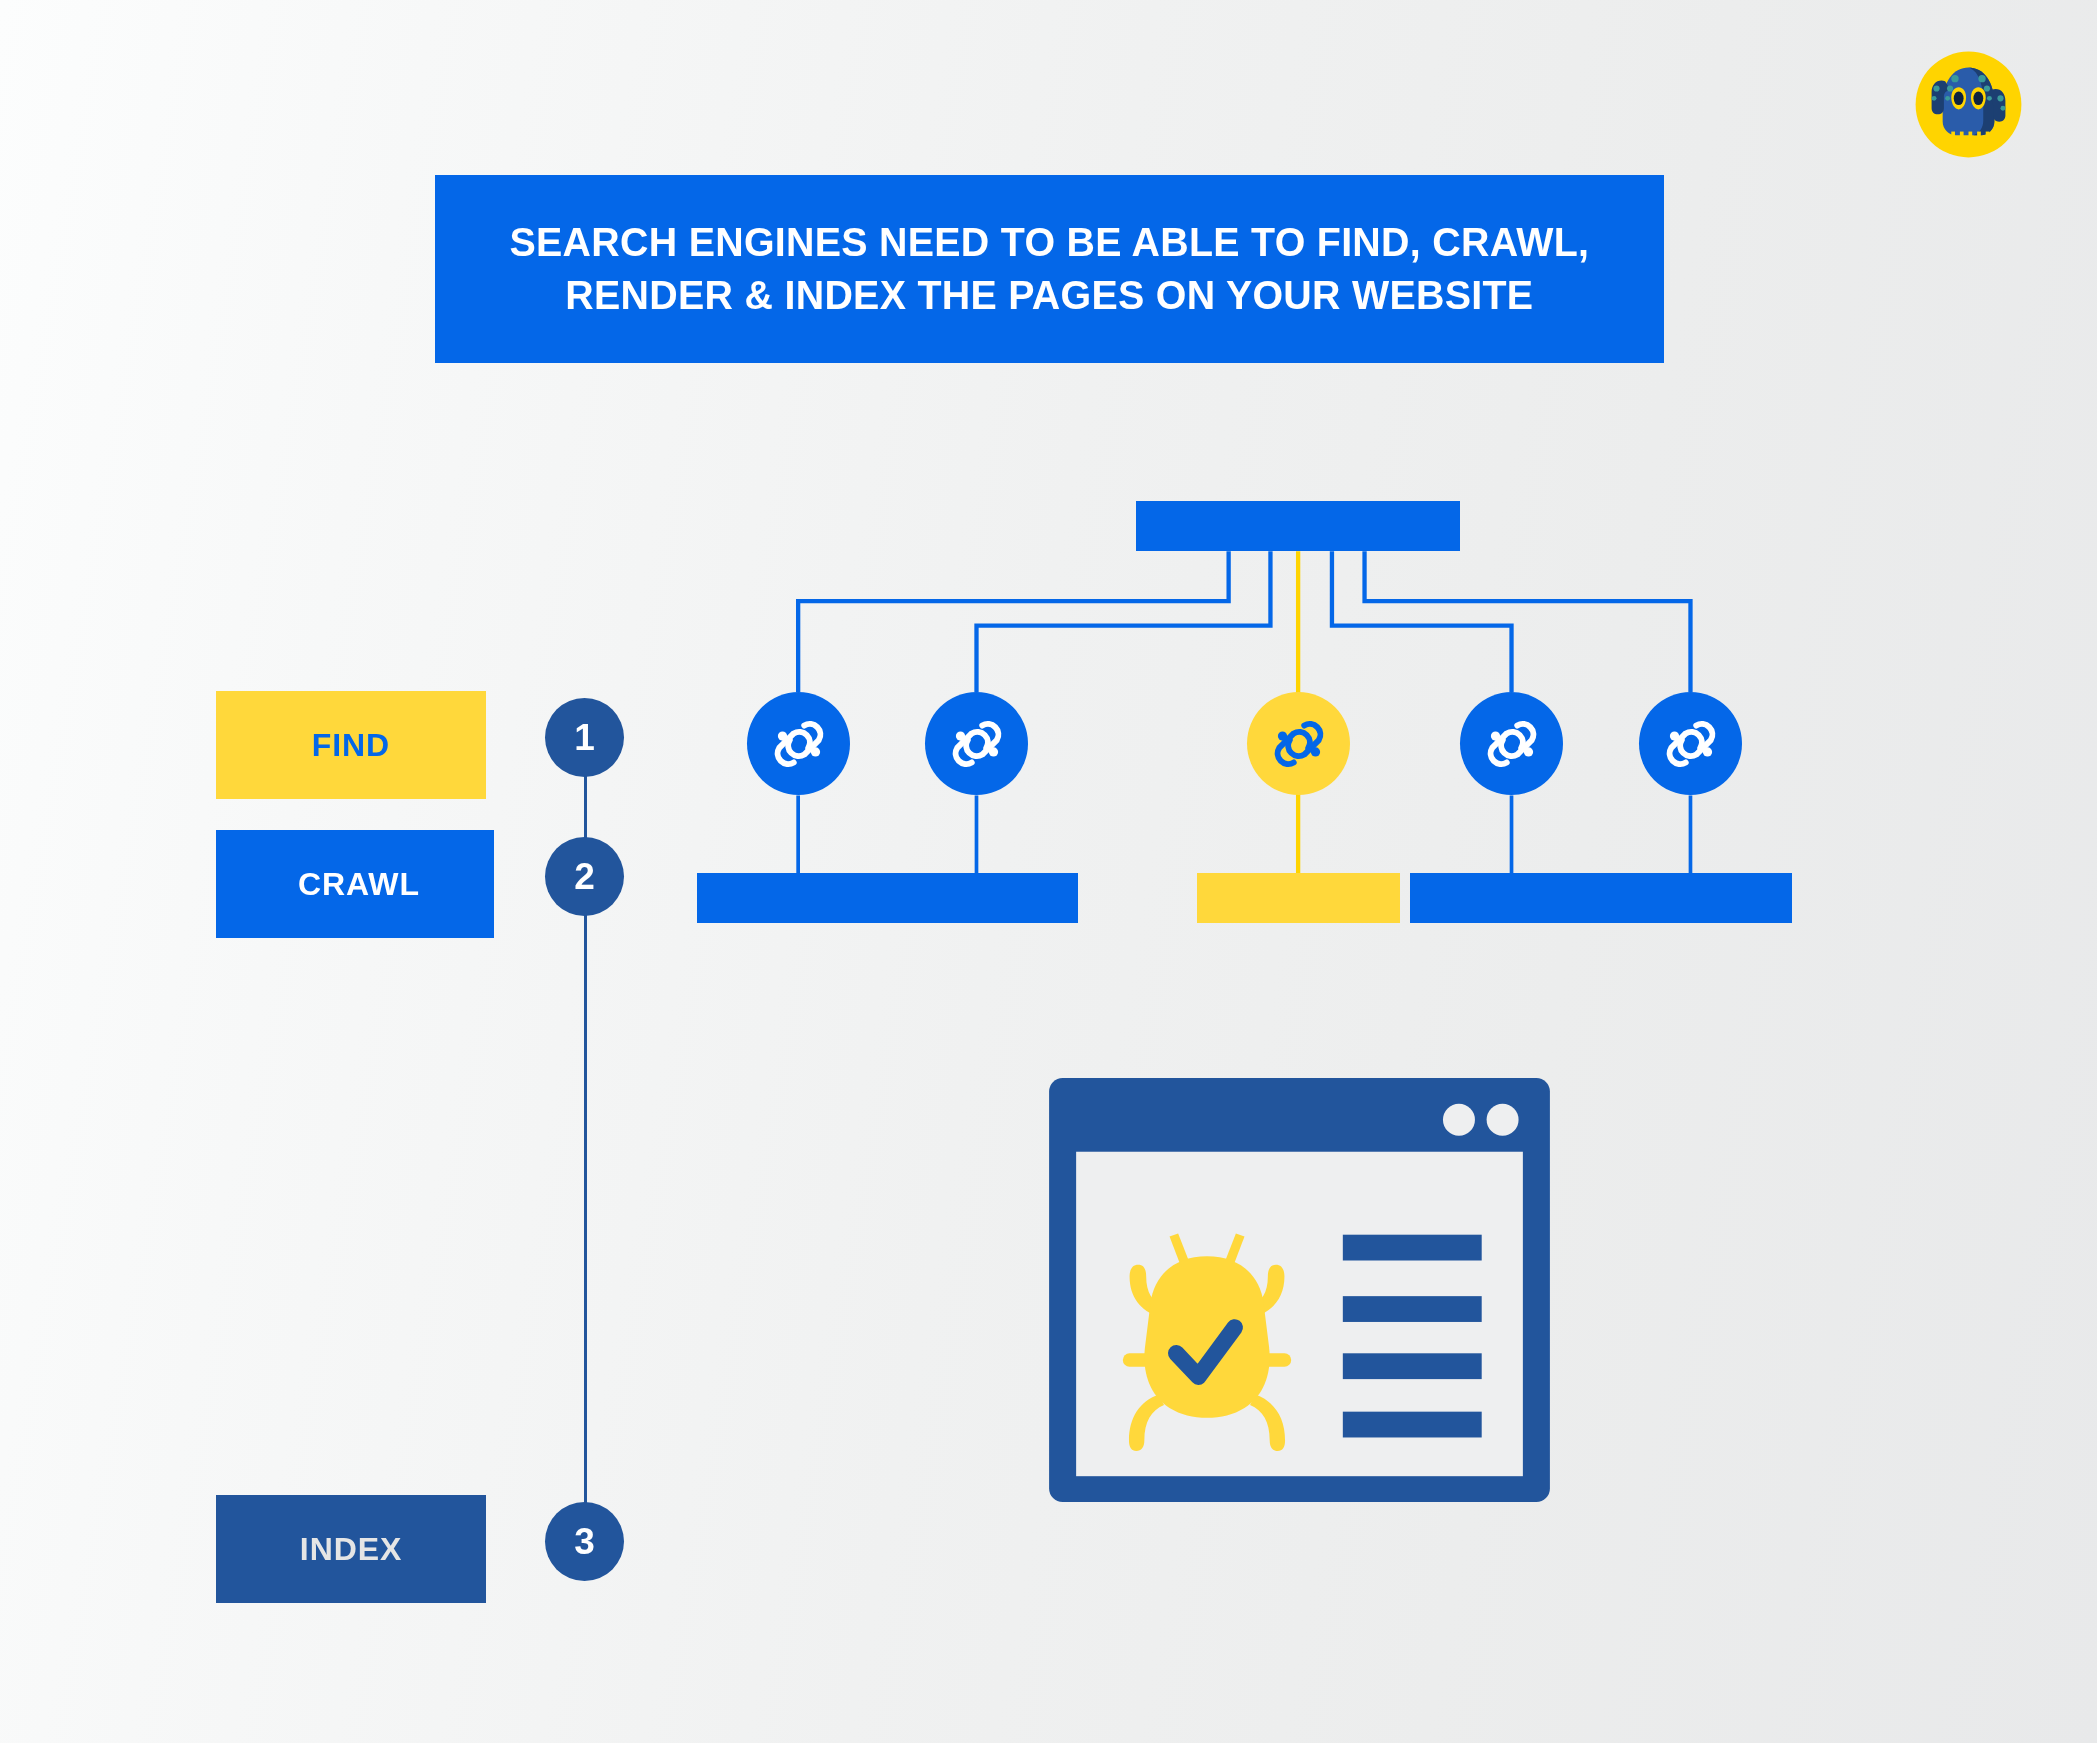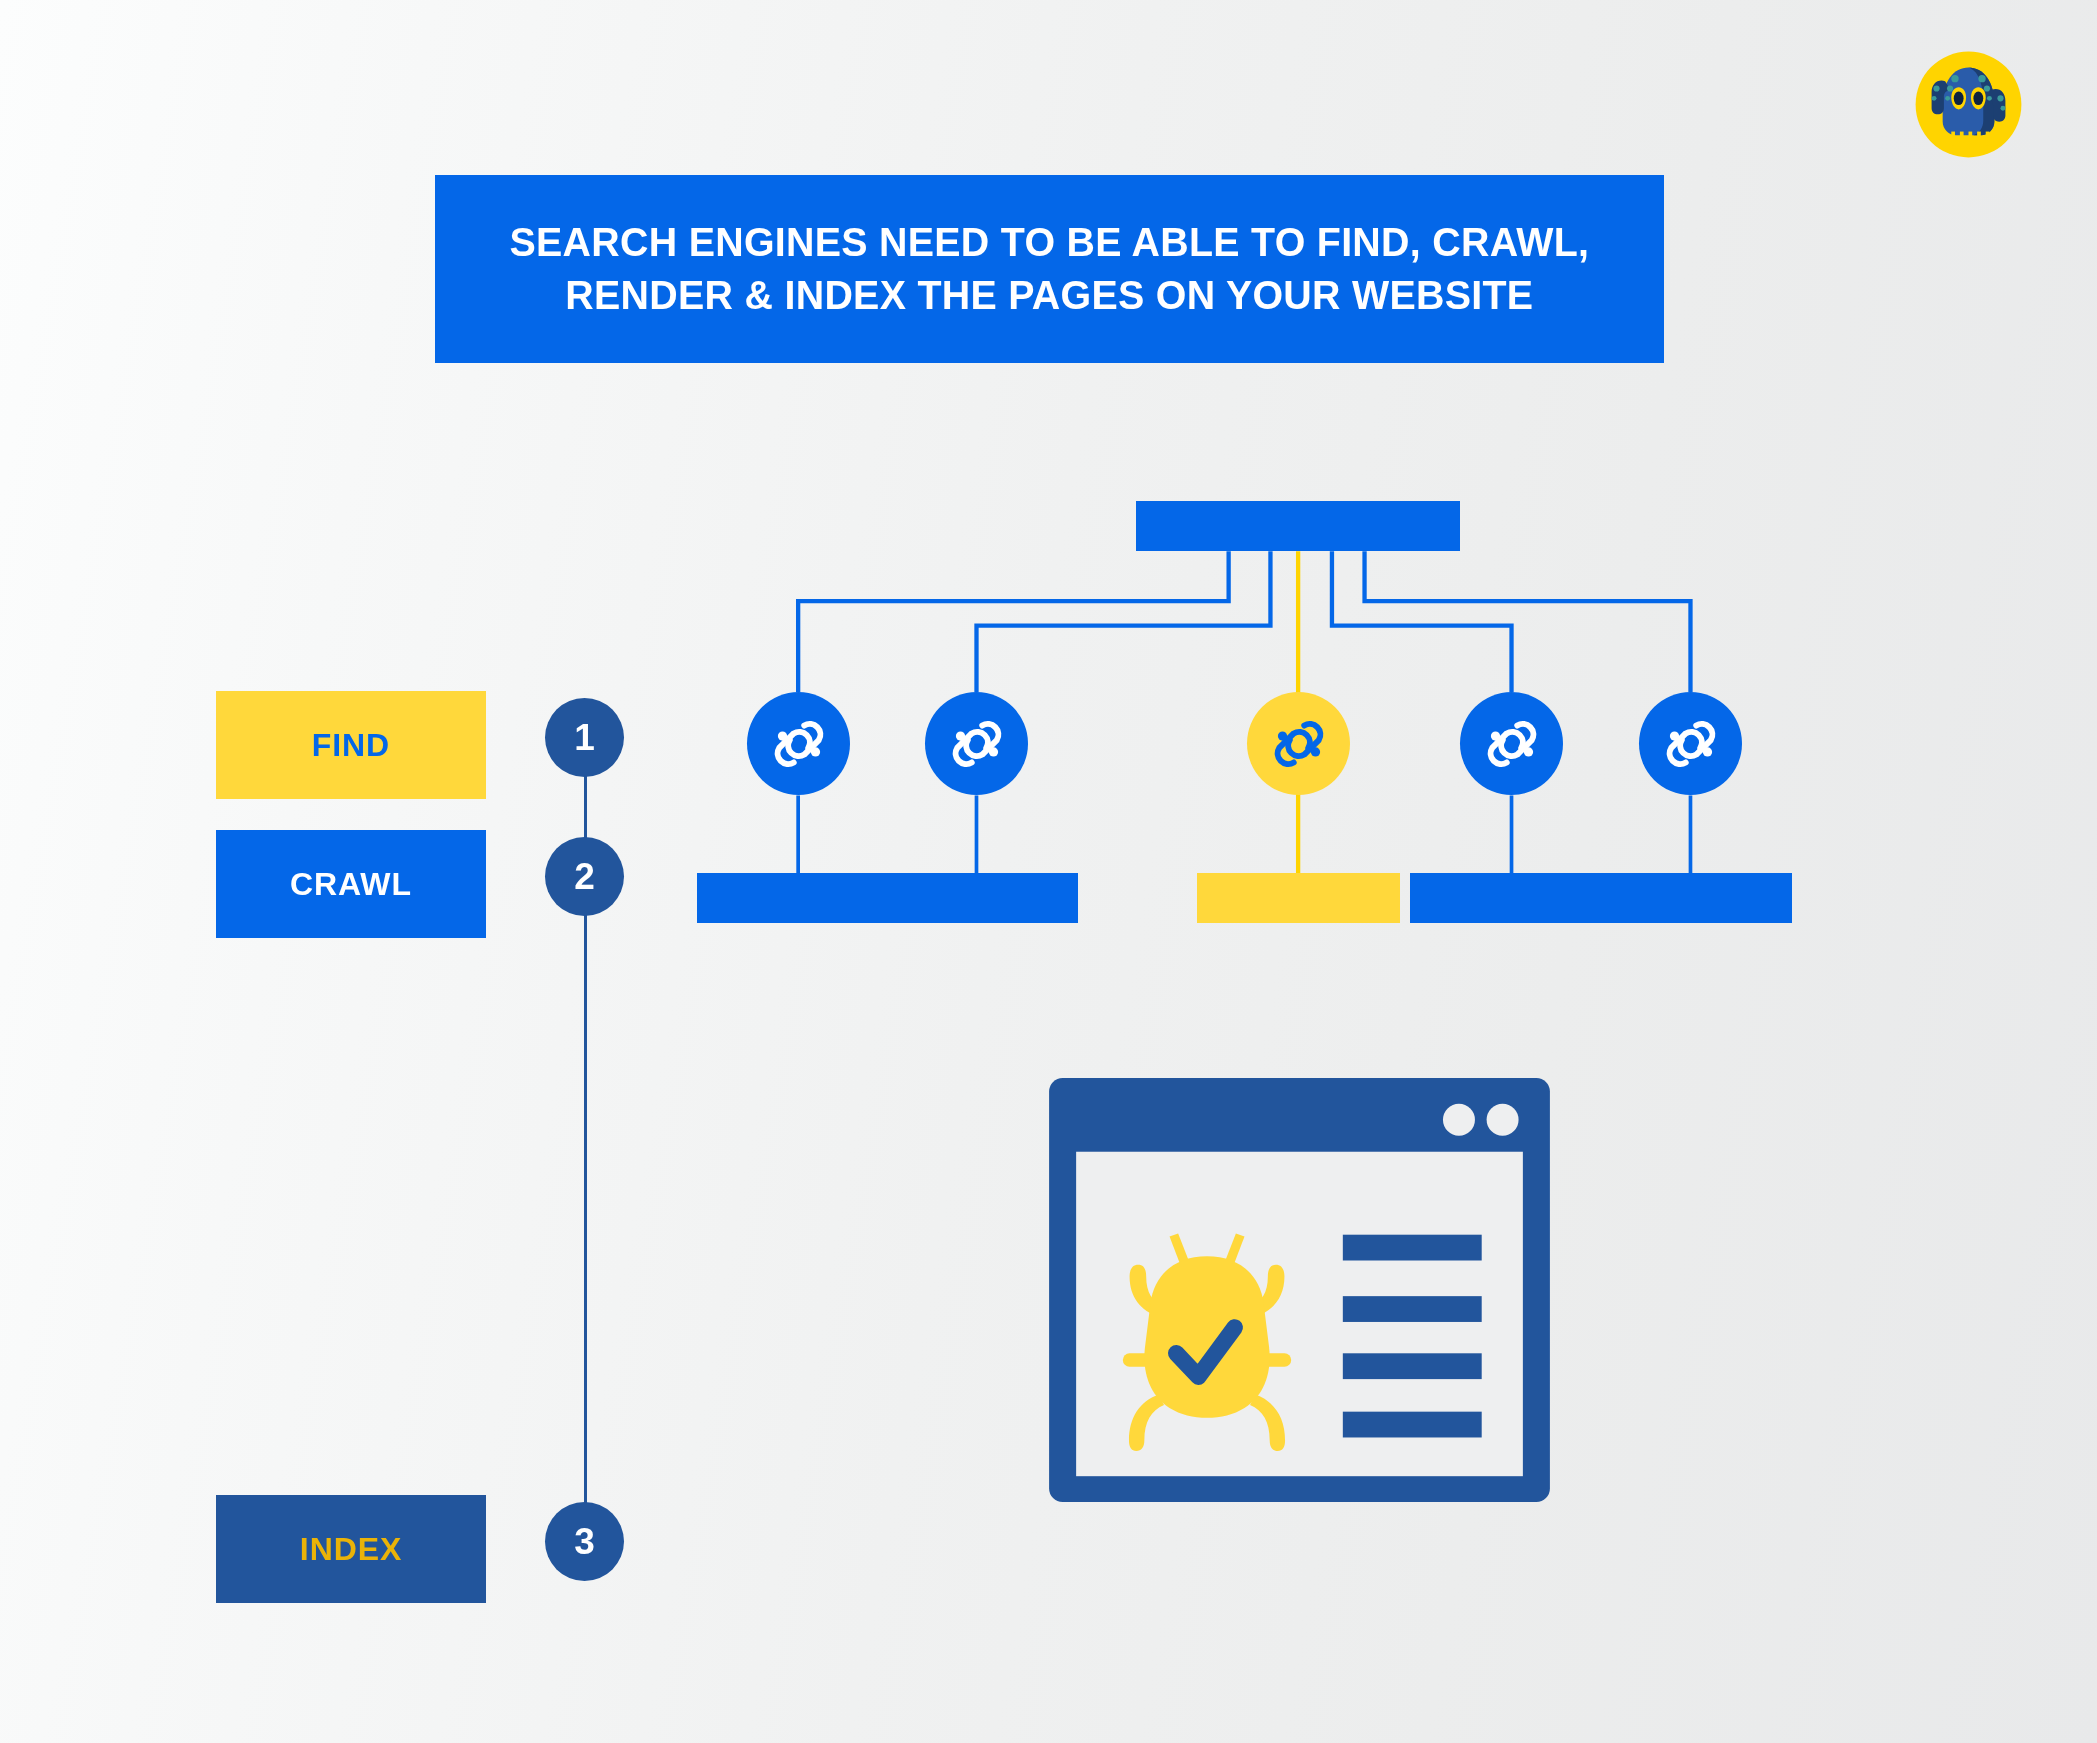--- a/index.html
+++ b/index.html
@@ -56,22 +56,22 @@
     width: 270px;
     height: 108px;
     display: flex;
     align-items: center;
     justify-content: center;
     font-weight: bold;
     font-size: 32px;
     letter-spacing: 0.9px;
   }
   #step-label-find  { top: 691px; background: #ffd83b; color: #0467e8; }
-  #step-label-crawl { top: 830px; background: #0467e8; color: #ffffff; }
-  #step-label-index { top: 1495px; background: #22559c; color: #eab308; }
+  #step-label-crawl { top: 830px; background: #0467e8; color: #ffffff; padding-left: 8px; }
+  #step-label-index { top: 1495px; background: #22559c; color: #e5e5e5; }
 
   
   #step-timeline {
     position: absolute;
     left: 529px;
     top: 689px;
     width: 111px;
     height: 886px;
   }
   .step-spine {

